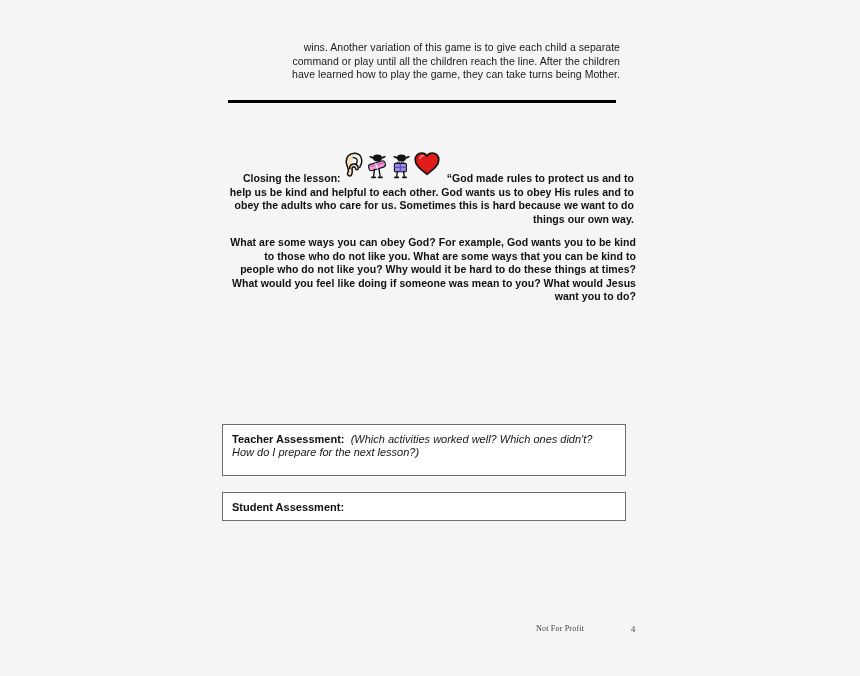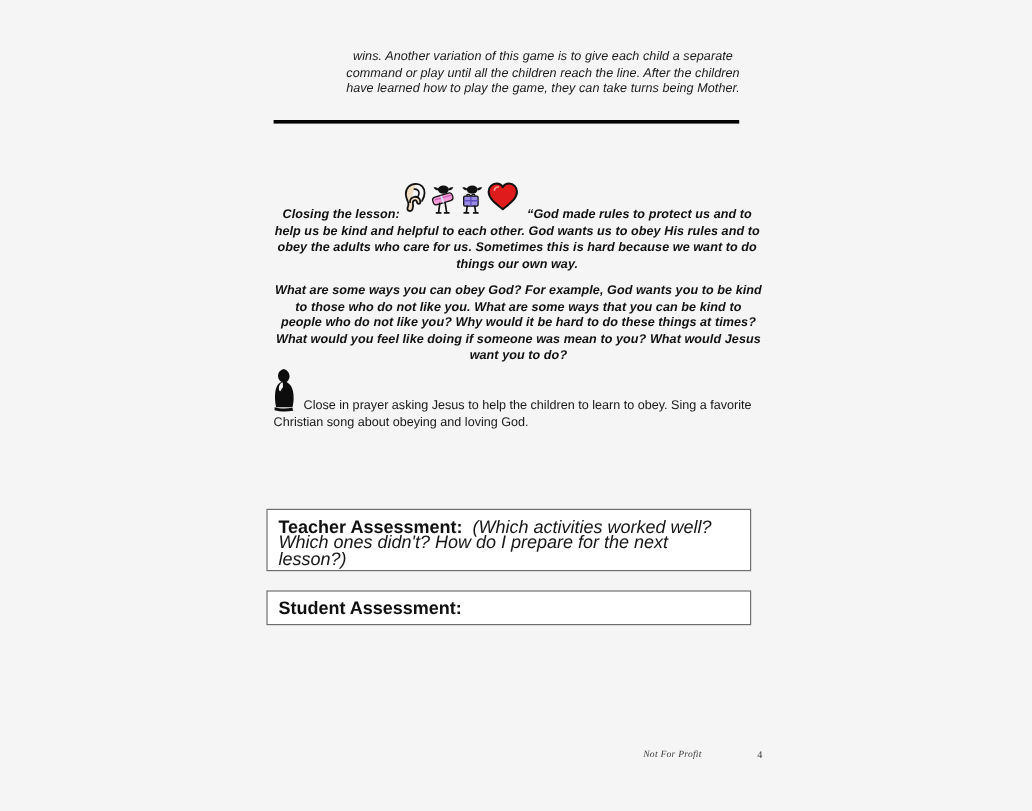--- a/index.html
+++ b/index.html
@@ -30,23 +30,22 @@
   .col {
     position: absolute;
     left: 228px;
     width: 390px;
   }
 
   .para {
     font-size: 10.5px;
     line-height: 13.6px;
     letter-spacing: 0.05px;
-    text-align: center;
+    text-align: right;
     color: #1a1a1a;
-    font-style: italic;
   }
   .para.bold {
     font-weight: bold;
     color: #101010;
   }
 
   
   #intro-paragraph {
     top: 41px;
     left: 285px;
@@ -170,21 +169,21 @@
     width: 404px;
     height: 52px;
   }
   #student-assessment-box {
     left: 222px;
     top: 492px;
     width: 404px;
     height: 29px;
   }
   .assess-line {
-    font-size: 15px;
+    font-size: 11px;
     line-height: 13.4px;
   }
   .assess-label {
     font-weight: bold;
     color: #101010;
   }
   .assess-hint {
     font-style: italic;
   }
 
@@ -194,21 +193,20 @@
     left: 536px;
     top: 624px;
     width: 110px;
     font-family: "Liberation Serif", serif;
     font-size: 8px;
     color: #3c3c3c;
     letter-spacing: 0.2px;
   }
   #footer-note {
     display: inline-block;
-    font-style: italic;
   }
   #footer-page-number {
     position: absolute;
     left: 95px;
     top: 0;
     font-family: "Liberation Serif", serif;
     font-size: 8.5px;
     color: #3c3c3c;
   }
 </style>
@@ -245,29 +243,20 @@
               <path d="M11.4 9.4v8.4M5.4 13.3h12" stroke="#5e4fc0" stroke-width="1.2" fill="none"></path>
               <path d="M11.4 9.4c-1.6-2.3-4.1-1.6-3.2.2M11.4 9.4c1.6-2.3 4.1-1.6 3.2.2" fill="none" stroke="#111" stroke-width="1"></path>
               <path d="M8.3 17.8 7.6 23M14.6 17.8 15.4 23" stroke="#111" stroke-width="1.4" stroke-linecap="round"></path>
               <path d="M5.9 23.4h3.4M13.8 23.4h3.4" stroke="#111" stroke-width="1.6" stroke-linecap="round"></path>
             </svg></span><span class="ico-heart"><svg viewBox="0 0 28 25" width="28" height="25" xmlns="http://www.w3.org/2000/svg">
               <path d="M14 23.3C8.4 18.8 2.2 14.6 2.2 8.8 2.2 4.8 5.2 2 8.8 2c2.3 0 4.2 1.2 5.2 3 1-1.8 2.9-3 5.2-3 3.6 0 6.6 2.8 6.6 6.8 0 5.8-6.2 10-11.8 14.5z" fill="#e01b1b" stroke="#111" stroke-width="1.7" stroke-linejoin="round"></path>
               <path d="M7 7.4c.5-1.6 1.8-2.6 3.2-2.6" stroke="#ff8f8f" stroke-width="1.5" fill="none" stroke-linecap="round"></path>
             </svg></span></span><span>“God made rules to protect us and to help us be kind and helpful to each other. God wants us to obey His rules and to obey the adults who care for us.  Sometimes this is hard because we want to do things our own way.</span></div>
   </div>
 
-  <div class="col" id="prayer-block">
-    <span class="pray-icon"><svg viewBox="0 0 24 38" width="24" height="38" xmlns="http://www.w3.org/2000/svg">
-          <path d="M9.2 1.4C5.9 1.6 3.6 4.2 3.7 7.5c.1 2.2 1.3 3.9 3 4.7-2.1 1-3.6 2.6-4.4 4.8-1 2.6-1.2 6-1.1 9.5.1 2.8.5 5.2.9 6.8h13.6c.6-2 1-4.7 1-7.6 0-4.2-.7-7.6-2.2-10-1-1.6-2.3-2.7-3.8-3.4 1.6-.9 2.6-2.6 2.6-4.7 0-3.5-2.6-6.2-5.9-6.2z" fill="#0d0d0d"></path>
-          <path d="M7.6 12.6c-1.4.5-2.3 1.5-2.8 2.8-.6 1.6-.4 3.3.5 4.6l2.6-3.4z" fill="#f5f5f5"></path>
-          <path d="M6.2 14.9c-.9.6-1.4 1.6-1.4 2.7 0 .9.3 1.7.9 2.3" fill="none" stroke="#f5f5f5" stroke-width="0.8"></path>
-          <path d="M0.8 33.3c4.2 1.2 9.4 1.4 14.9.4l.6 2.6c-5.6 1-11.2.8-15.5-.4z" fill="#0d0d0d"></path>
-        </svg></span>
-    <div id="prayer-text">Close in prayer asking Jesus to help the children to learn to obey. Sing a favorite Christian song about obeying and loving God.</div>
-  </div>
 
 
   <div class="assess-box" id="teacher-assessment-box">
     <div class="assess-line"><span class="assess-label">Teacher Assessment:</span><span>&nbsp; </span><span class="assess-hint">(Which activities worked well? Which ones didn't? How do I prepare for the next lesson?)</span></div>
   </div>
 
   <div class="assess-box" id="student-assessment-box">
     <div class="assess-line"><span class="assess-label">Student Assessment:</span></div>
   </div>
 

